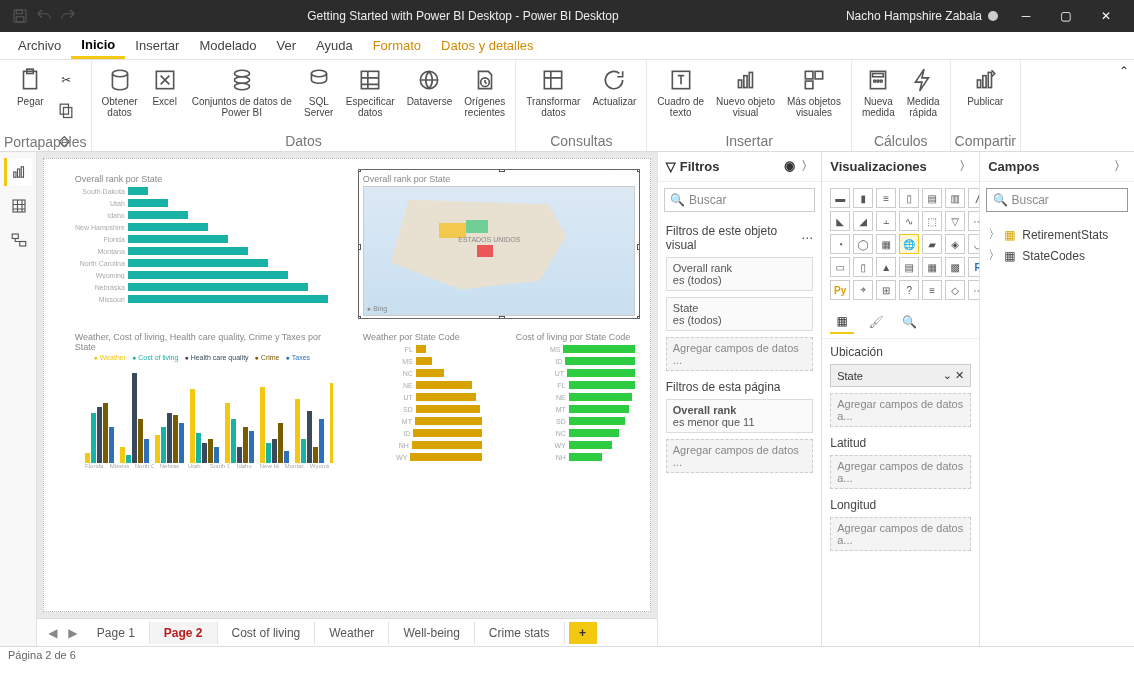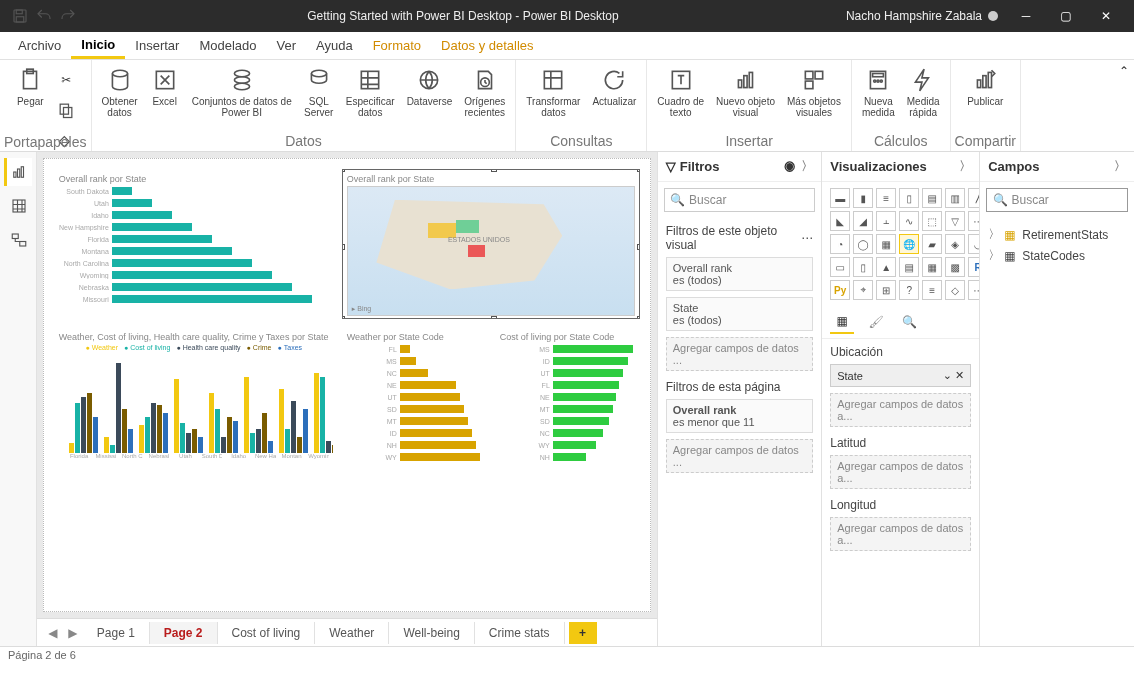--- a/index.html
+++ b/index.html
@@ -33,21 +33,21 @@
 
 
 .main { display: flex; height: 494px; }
 .leftrail { width: 38px; background: #f8f8f8; border-right: 1px solid #e1e1e1; display: flex; flex-direction: column; align-items: center; padding-top: 6px; gap: 6px; }
 .leftrail .lrbtn { width: 28px; height: 28px; display: flex; align-items: center; justify-content: center; cursor: pointer; border-left: 3px solid transparent; }
 .leftrail .lrbtn.active { border-left-color: #f2c811; background: #fff; }
 
 .canvas-area { flex: 1; display: flex; flex-direction: column; background: #e9e9e9; }
 .canvas { flex: 1; padding: 10px; display: grid; grid-template-columns: 290px 290px; grid-template-rows: 160px 160px; gap: 8px; background: #fff; margin: 6px; border: 1px dotted #bbb; position: relative; }
 
-.viz { background: #fff; border: 1px solid transparent; position: relative; padding: 4px; font-size: 8px; color: #888; overflow: hidden; }
+.viz { background: #fff; border: 1px solid transparent; position: relative; padding: 4px; font-size: 8px; color: #888; overflow: hidden; margin-left: 16px; }
 .viz.selected { border: 1px solid #666; }
 .viz .vtitle { font-size: 9px; color: #888; margin-bottom: 2px; }
 .viz .handle { position: absolute; width: 6px; height: 6px; background: #fff; border: 1px solid #555; }
 
 
 .pagetabs { height: 28px; background: #fff; border-top: 1px solid #dcdcdc; display: flex; align-items: center; padding-left: 6px; }
 .pagetabs .nav { width: 20px; text-align: center; color: #888; cursor: pointer; }
 .pagetabs .ptab { padding: 4px 14px; font-size: 12px; color: #555; border-right: 1px solid #e1e1e1; cursor: pointer; }
 .pagetabs .ptab.active { font-weight: 600; background: #f4f4f4; color: #b91c1c; }
 .pagetabs .addp { width: 28px; height: 22px; background: #f2c811; display: flex; align-items: center; justify-content: center; font-weight: bold; color: #333; cursor: pointer; margin-left: 4px; }

